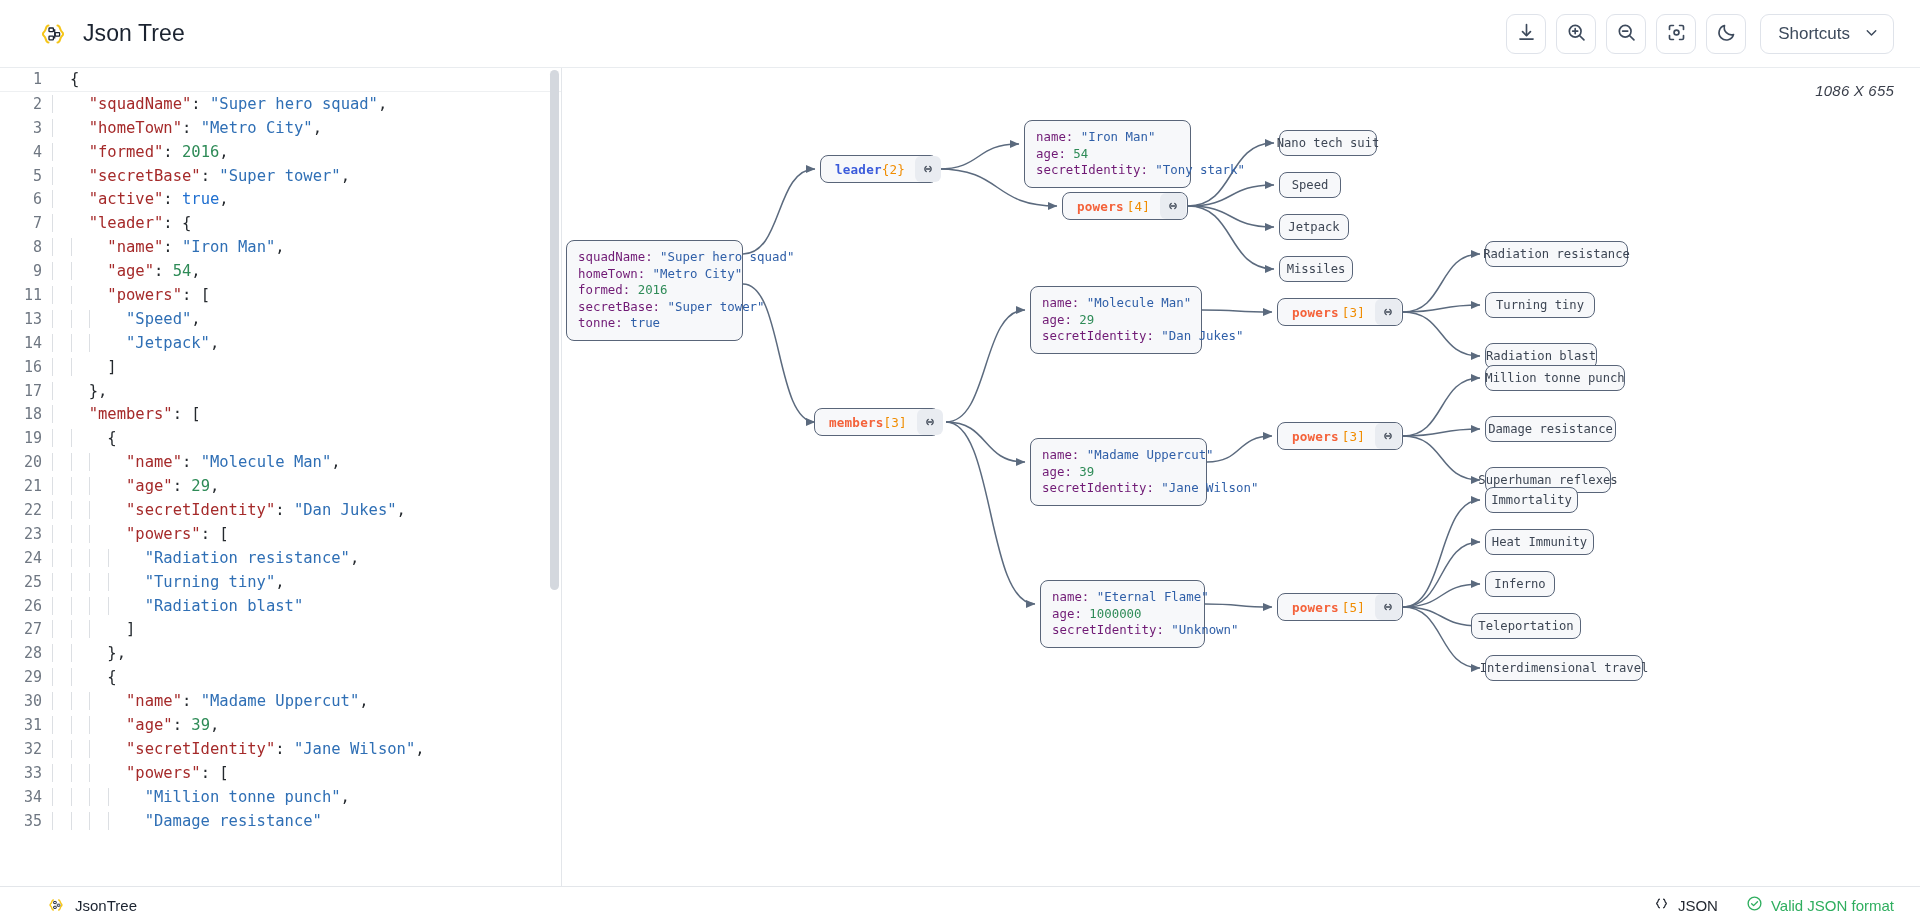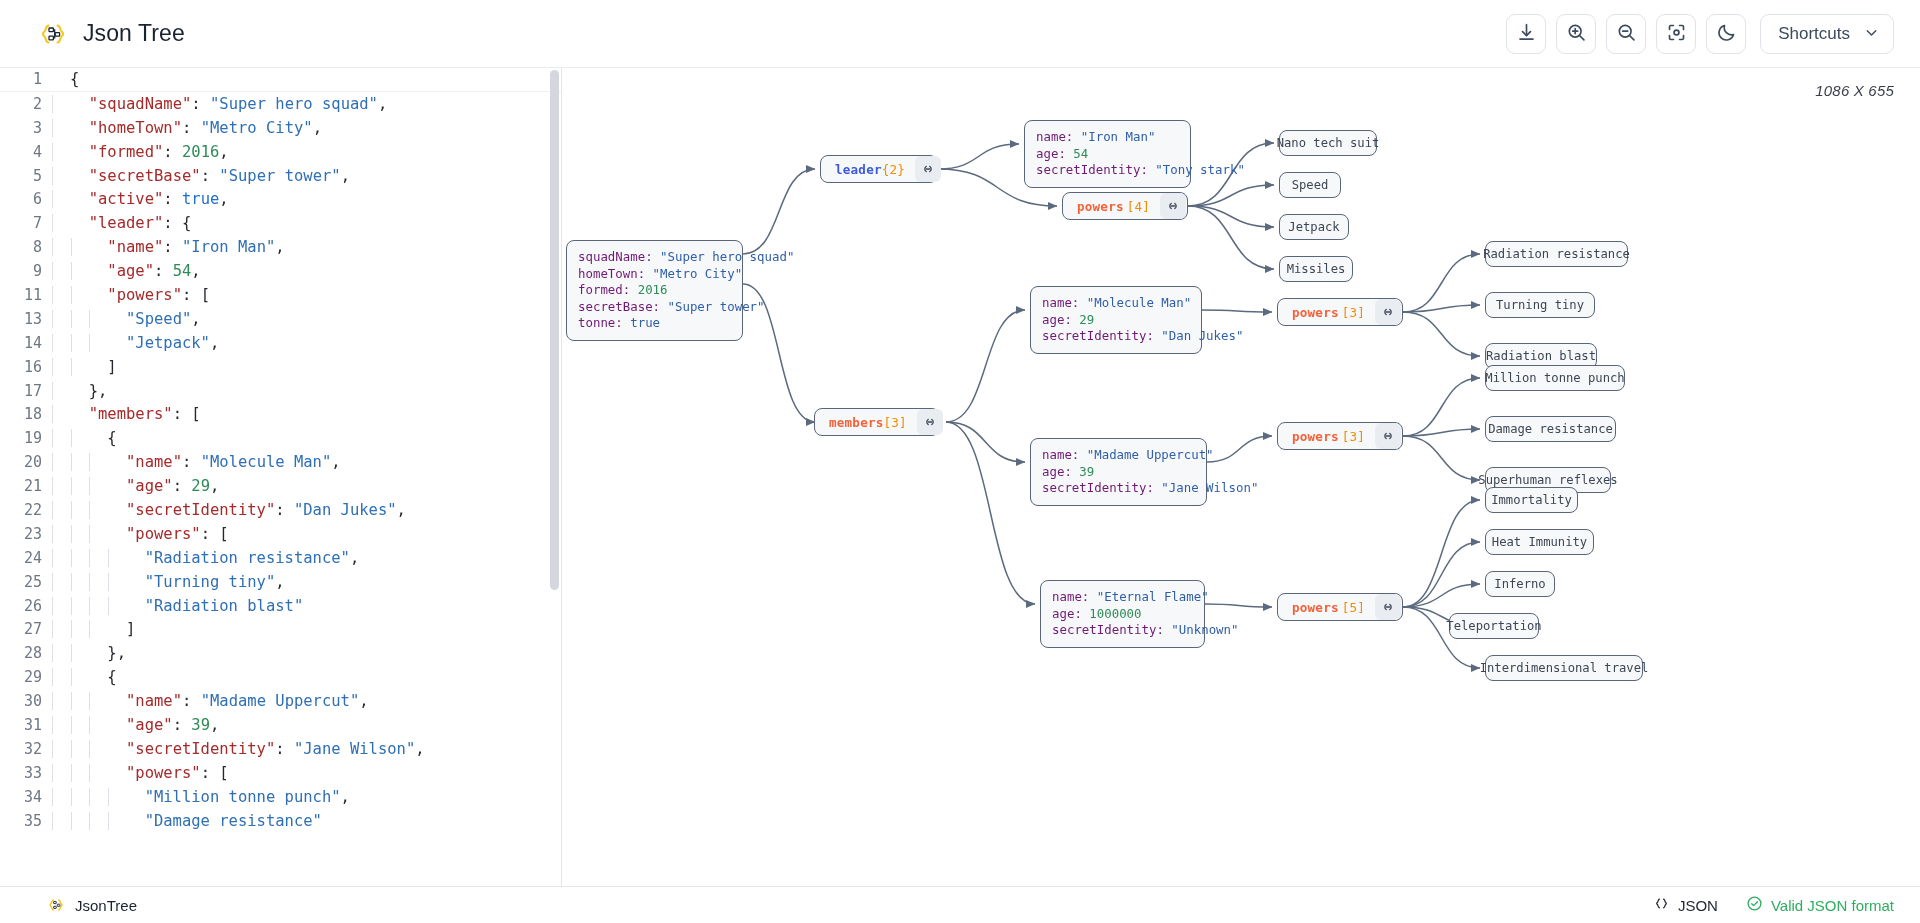--- a/index.html
+++ b/index.html
@@ -417,21 +417,21 @@
           </div>
           <div class="node node-leaf" style="left: 923px; top: 419px; width: 93px; min-height: 26px;">
             <span>Immortality</span>
           </div>
           <div class="node node-leaf" style="left: 923px; top: 461px; width: 109px; min-height: 26px;">
             <span>Heat Immunity</span>
           </div>
           <div class="node node-leaf" style="left: 923px; top: 503px; width: 70px; min-height: 26px;">
             <span>Inferno</span>
           </div>
-          <div class="node node-leaf" style="left: 887px; top: 545px; width: 90px; min-height: 26px;">
+          <div class="node node-leaf" style="left: 909px; top: 545px; width: 110px; min-height: 26px;">
             <span>Teleportation</span>
           </div>
           <div class="node node-leaf" style="left: 923px; top: 587px; width: 158px; min-height: 26px;">
             <span>Interdimensional travel</span>
           </div>
         </div>
     </div>
   </div>
 
   <div class="footer">

